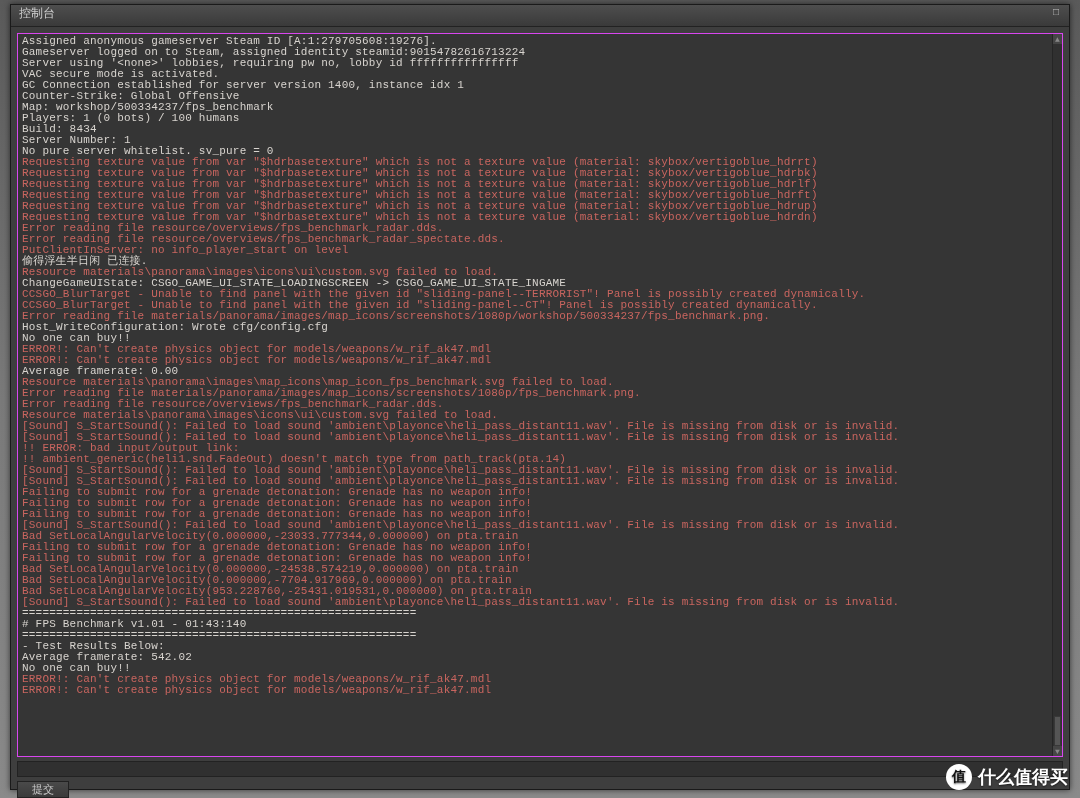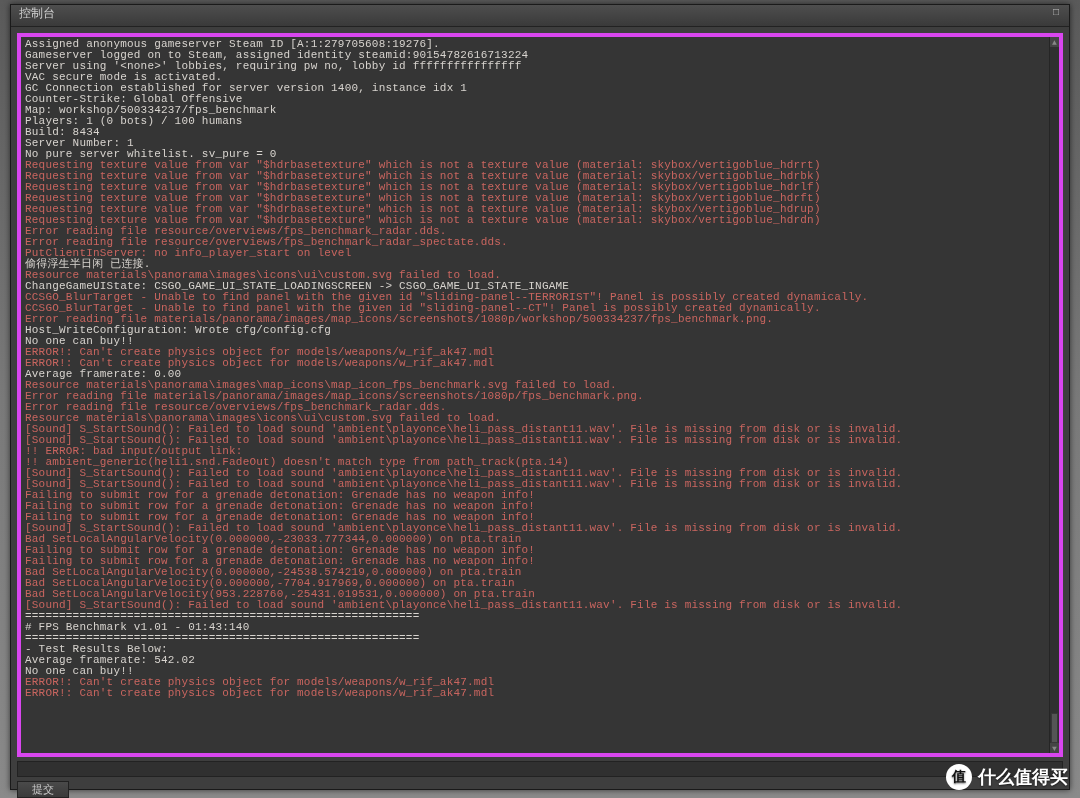--- a/index.html
+++ b/index.html
@@ -50,21 +50,21 @@
     justify-content: center;
     color: #c0c0c0;
     font-size: 10px;
     cursor: pointer;
   }
   .console-body {
     flex: 1;
     margin: 6px;
     margin-bottom: 2px;
     background: #353535;
-    border: 4px solid #d946ef;
+    border: 1px solid #d946ef;
     position: relative;
     overflow: hidden;
   }
   .console-scroll {
     position: absolute;
     inset: 0;
     right: 10px;
     overflow: hidden;
     padding: 2px 4px;
   }

